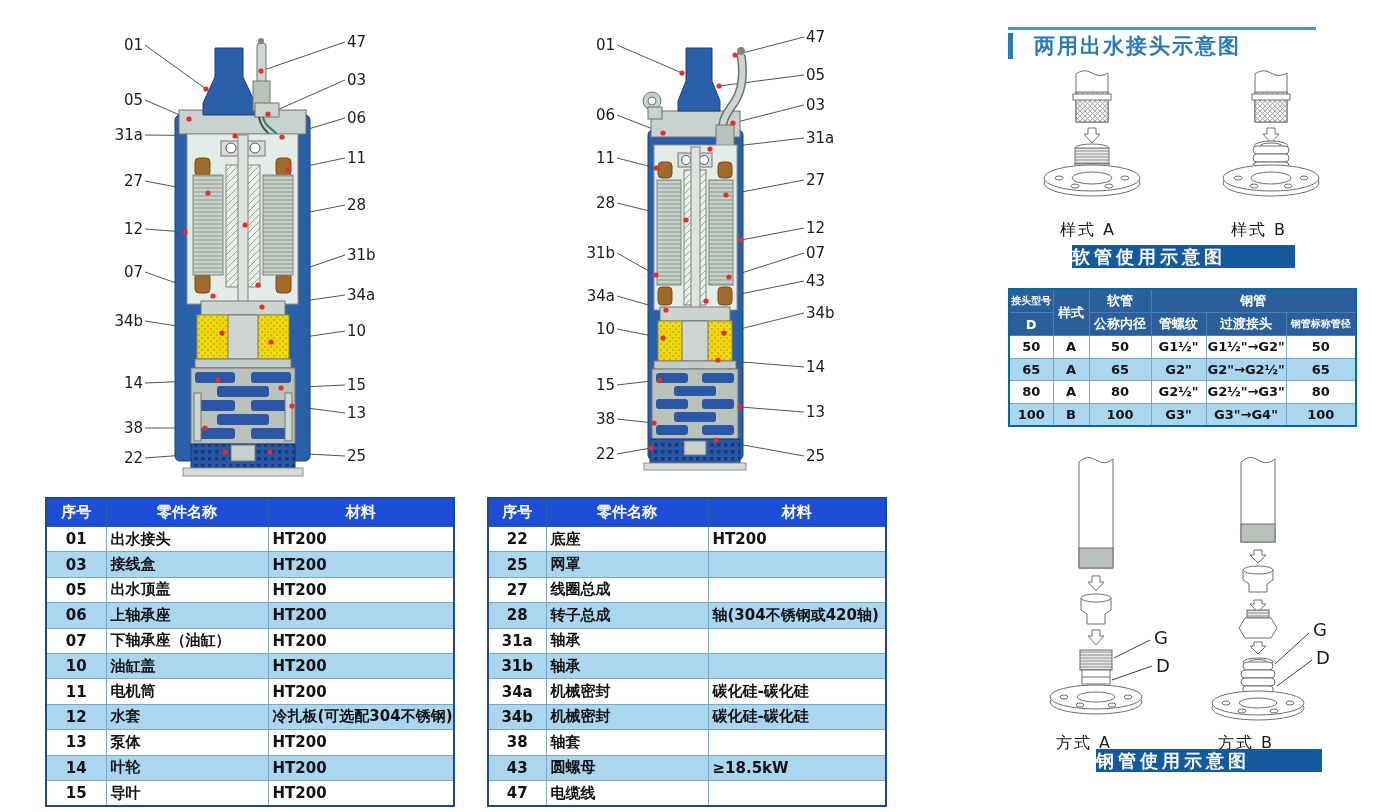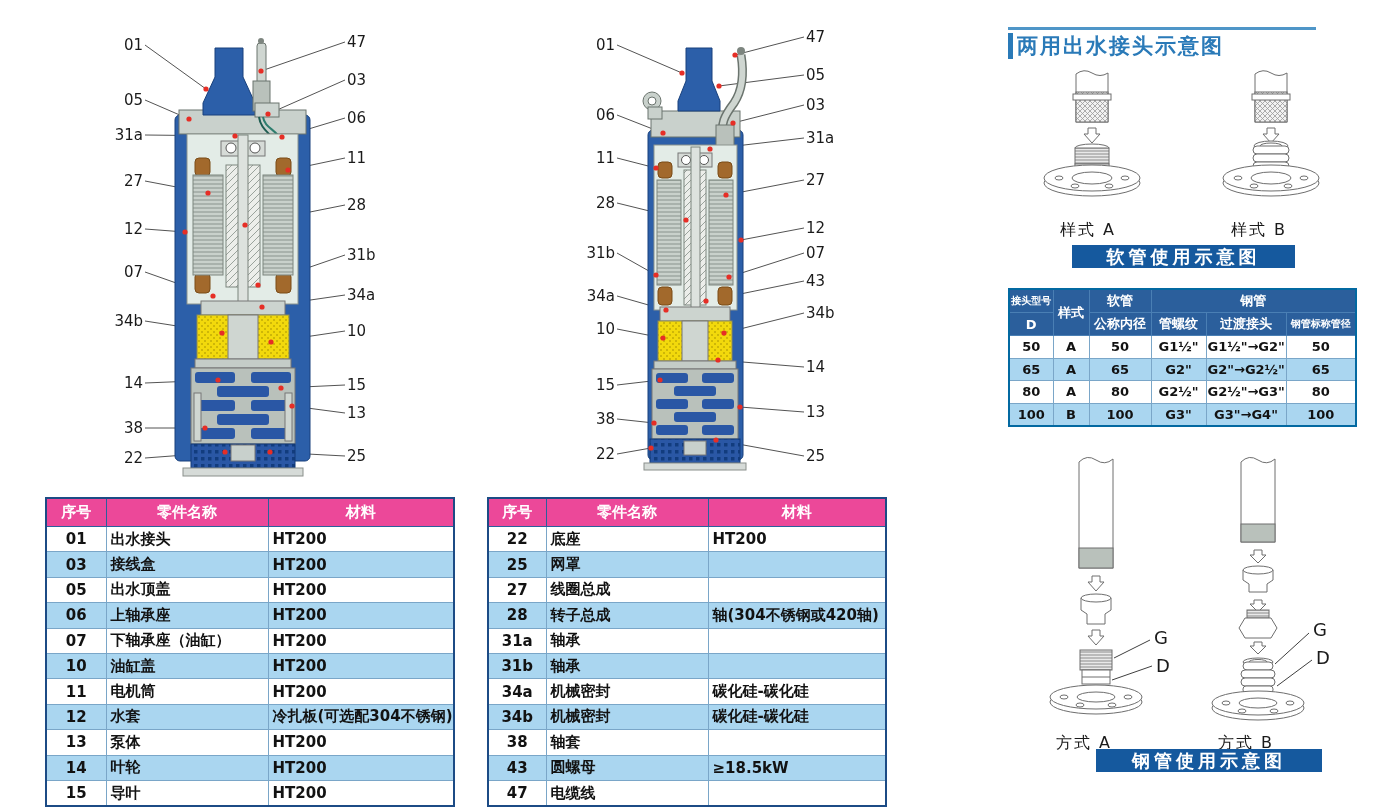--- a/index.html
+++ b/index.html
@@ -2,30 +2,30 @@
 <html><head>
 <meta charset="utf-8">
 <style>
   html,body{margin:0;padding:0}
   body{width:1400px;height:812px;background:#ffffff;position:relative;overflow:hidden;
        font-family:"DejaVu Sans","Liberation Sans",sans-serif;color:#111}
   .abs{position:absolute}
   
   table.parts{border-collapse:collapse;table-layout:fixed;border:2px solid #1c4b85;
               font-size:15px;font-weight:700;color:#121212;background:#fff}
-  table.parts th{background:#ec4899;color:#fff;height:25px;font-size:15px;border:1px solid #2b5f9c}
+  table.parts th{background:#1d4ed8;color:#fff;height:25px;font-size:15px;border:1px solid #2b5f9c}
   table.parts td{border:1px solid #7aa6c8;height:24.4px;padding:0 0 0 0;white-space:nowrap;overflow:hidden}
   table.parts td.no{text-align:center}
   table.parts td.nm,table.parts td.mt{padding-left:4px}
   table.parts tr.alt td{background:#aad6f0}
   
   .panel-title{color:#2a7ab8;font-size:21px;font-weight:700;line-height:26px;
-               border-left:5px solid #2a7ab8;padding-left:4px;letter-spacing:2px}
+               border-left:5px solid #2a7ab8;padding-left:21px;letter-spacing:2px}
   .topline{height:3px;background:#4f96c8}
-  .banner{background:#15599e;color:#fff;font-weight:700;font-size:18px;text-align:center;
+  .banner{background:#15599e;color:#fff;font-weight:700;font-size:18px;
           line-height:23px;letter-spacing:4px}
   .caption{font-size:16px;color:#1a1a1a;text-align:left;letter-spacing:2px}
   table.spec{border-collapse:collapse;table-layout:fixed;border:2px solid #0369a1;
              font-size:13px;font-weight:700;color:#121212;text-align:center;background:#fff}
   table.spec th{background:#2b5f9c;color:#fff;border:1px solid #4a7fb4;height:20px;font-size:13px;font-weight:700}
   table.spec th.small{font-size:10px;letter-spacing:0}
   table.spec td{border:1px solid #7aa6c8;height:19.5px;white-space:nowrap}
   table.spec tr.alt td{background:#aad6f0}
   
   text.callout{font-family:"DejaVu Sans","Liberation Sans",sans-serif;font-size:15px;fill:#1a1a1a}

